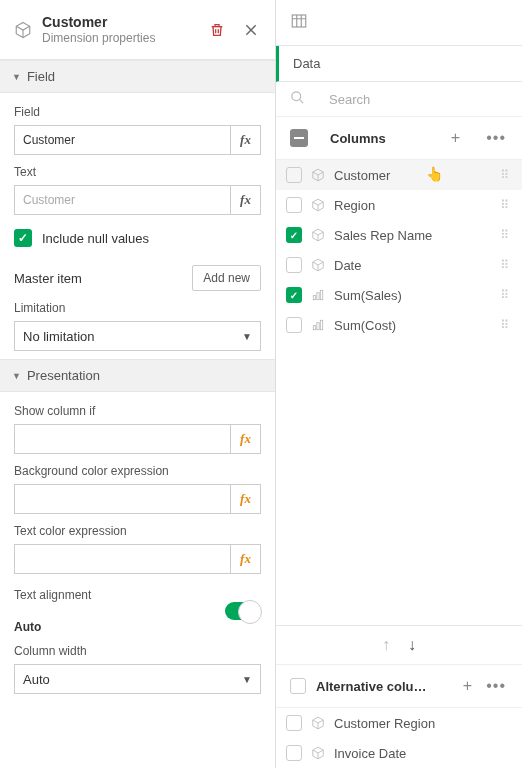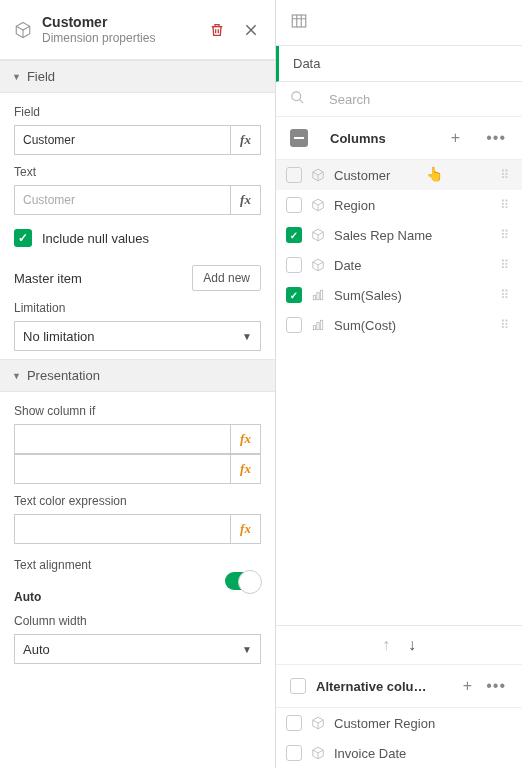--- a/index.html
+++ b/index.html
@@ -158,20 +158,21 @@
     <span>Presentation</span>
   </div>
 
   <div class="form-section">
     <label class="form-label">Show column if</label>
     <div class="input-row">
       <input style="">
       <span class="fx-btn orange">fx</span>
     </div>
 
+    <label class="form-label">Background color expression</label>
     <div class="input-row">
       <input style="">
       <span class="fx-btn orange">fx</span>
     </div>
 
     <label class="form-label">Text color expression</label>
     <div class="input-row">
       <input style="">
       <span class="fx-btn orange">fx</span>
     </div>

